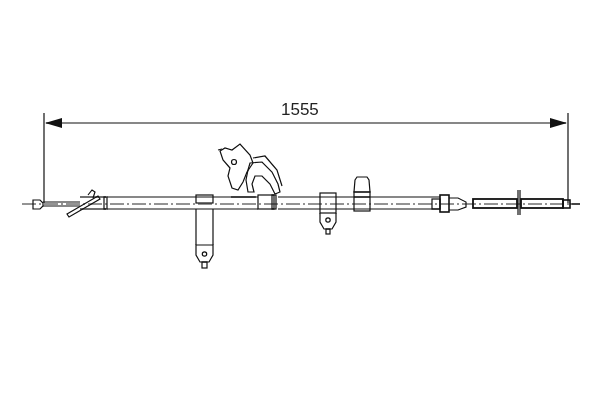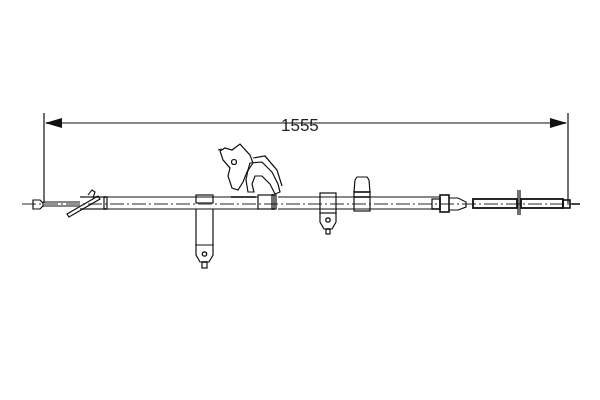--- a/index.html
+++ b/index.html
@@ -1,19 +1,19 @@
 <!DOCTYPE html>
 <html><head>
   <meta charset="utf-8">
   <style>
     html, body { margin: 0; padding: 0; background: #ffffff; }
     body { width: 600px; height: 400px; overflow: hidden; position: relative; font-family: "Liberation Sans", sans-serif; }
     #drawing { position: absolute; left: 0; top: 0; width: 600px; height: 400px; }
     .dim-label { position: absolute; left: 0; top: 100px; width: 600px; text-align: center; font-size: 17px; color: #222222; letter-spacing: 0px; }
-    .dim-label span { position: absolute; left: 281px; top: 16px; }
+    .dim-label span { position: absolute; left: 281px; top: 0; }
   </style>
 </head>
 <body>
 
 <div class="dim-label">
   <span>1555</span>
 </div>
 
 <svg id="drawing" viewBox="0 0 600 400" xmlns="http://www.w3.org/2000/svg">
   <g stroke="#111" fill="none" stroke-width="1.2">

